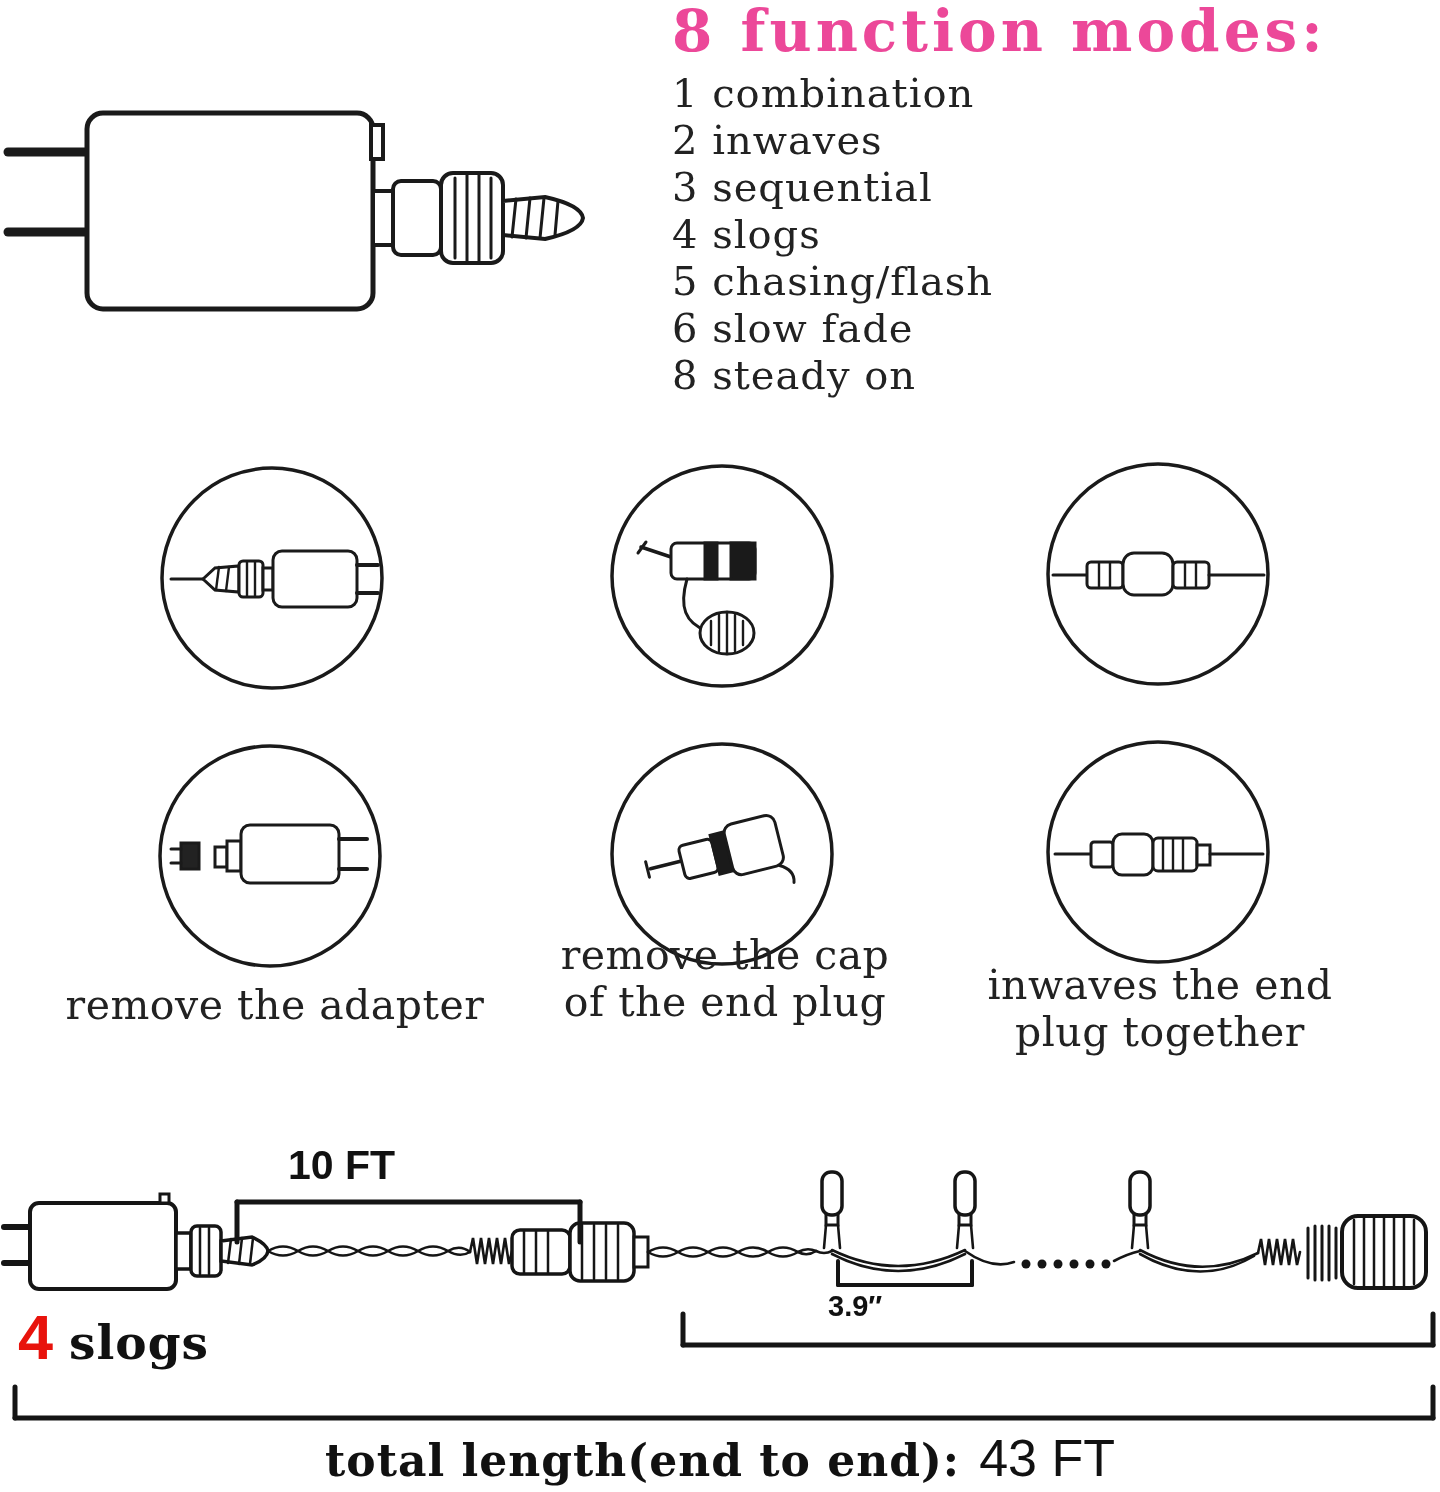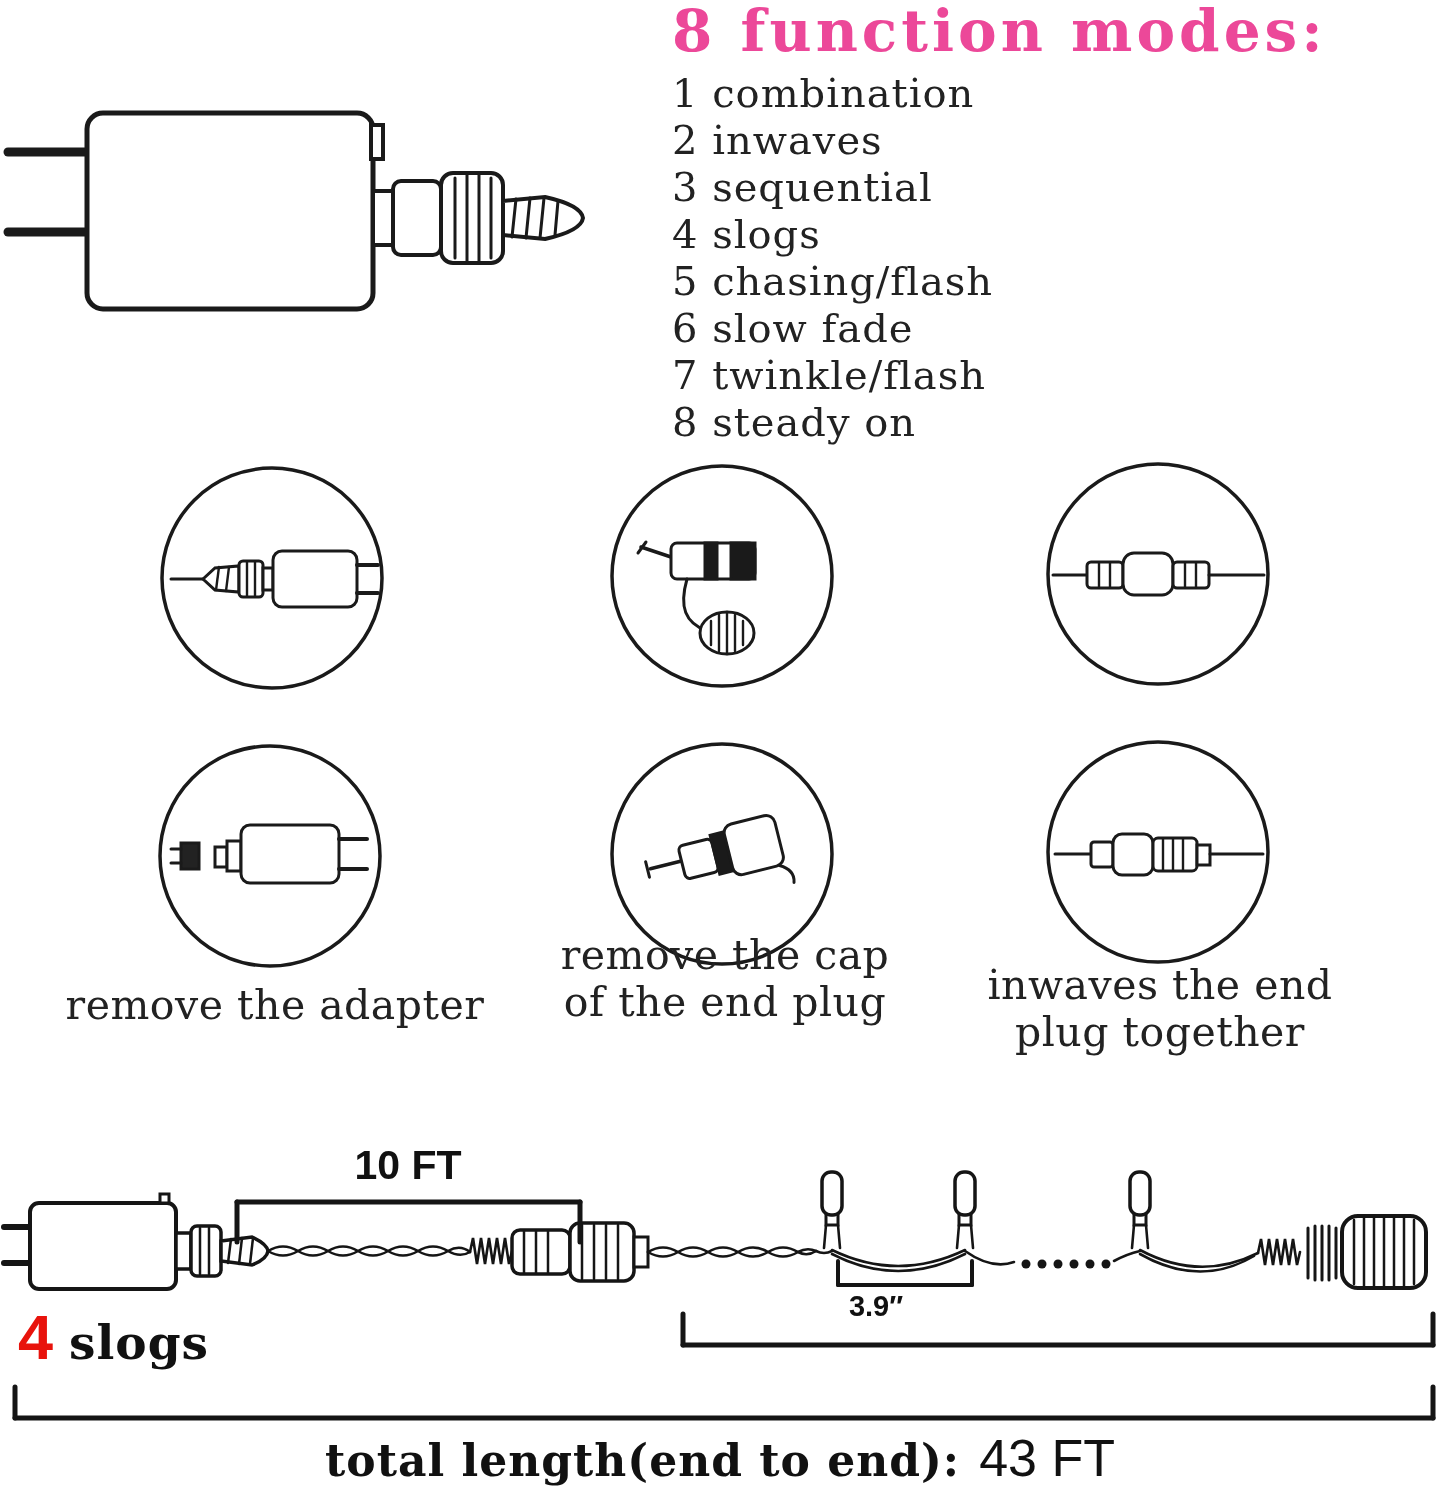--- a/index.html
+++ b/index.html
@@ -38,24 +38,24 @@
   .cap-line { font-size:41px; line-height:47px; letter-spacing:0.5px; }
   .cap1 { left:30px;  top:982px; width:490px; }
   .cap2 { left:525px; top:932px; width:400px; }
   .cap3 { left:945px; top:962px; width:430px; }
 
   
   .string-diagram { left:0px; top:1130px; }
 
   .measure {
     font-family:"Liberation Sans", sans-serif; font-weight:700; color:#111;
-    text-align:center;
+    text-align:left;
   }
   .label-10ft { left:288px; top:1142px; width:240px; font-size:41px; }
-  .label-39   { left:808px; top:1290px; width:136px; font-size:29px; }
+  .label-39   { left:828px; top:1290px; width:136px; font-size:29px; }
   .label-33ft { left:940px; top:1352px; width:200px; font-size:44px; }
 
   .connect-line {
     left:18px; top:1306px;
     display:flex; align-items:baseline; gap:15px;
     font-family:"DejaVu Serif", serif; font-weight:700;
     font-size:47px; letter-spacing:1px; color:#111;
   }
   .connect-count {
     font-family:"Liberation Sans", sans-serif; font-weight:700;
@@ -104,21 +104,20 @@
   </svg>
 
   <div class="abs modes">
     <div class="modes-title">8 function modes:</div>
     <div class="mode-item">1 combination</div>
     <div class="mode-item">2 inwaves</div>
     <div class="mode-item">3 sequential</div>
     <div class="mode-item">4 slogs</div>
     <div class="mode-item">5 chasing/flash</div>
     <div class="mode-item">6 slow fade</div>
-    <div class="mode-item">7 twinkle/flash</div>
     <div class="mode-item">8 steady on</div>
   </div>
 
   <svg class="abs c1" width="230" height="230" viewBox="0 0 230 230">
     <circle cx="115" cy="115" r="110" fill="none" stroke="#1a1a1a" stroke-width="3.5"></circle>
     <g stroke="#1a1a1a" fill="#fff" stroke-width="3" stroke-linecap="round">
       <line x1="14" y1="116" x2="46" y2="116"></line>
       <path d="M46 116 L58 105 L82 103 L82 129 L58 127 Z"></path>
       <line x1="62" y1="104" x2="59" y2="127" stroke-width="2.4"></line>
       <line x1="72" y1="104" x2="69" y2="128" stroke-width="2.4"></line>

